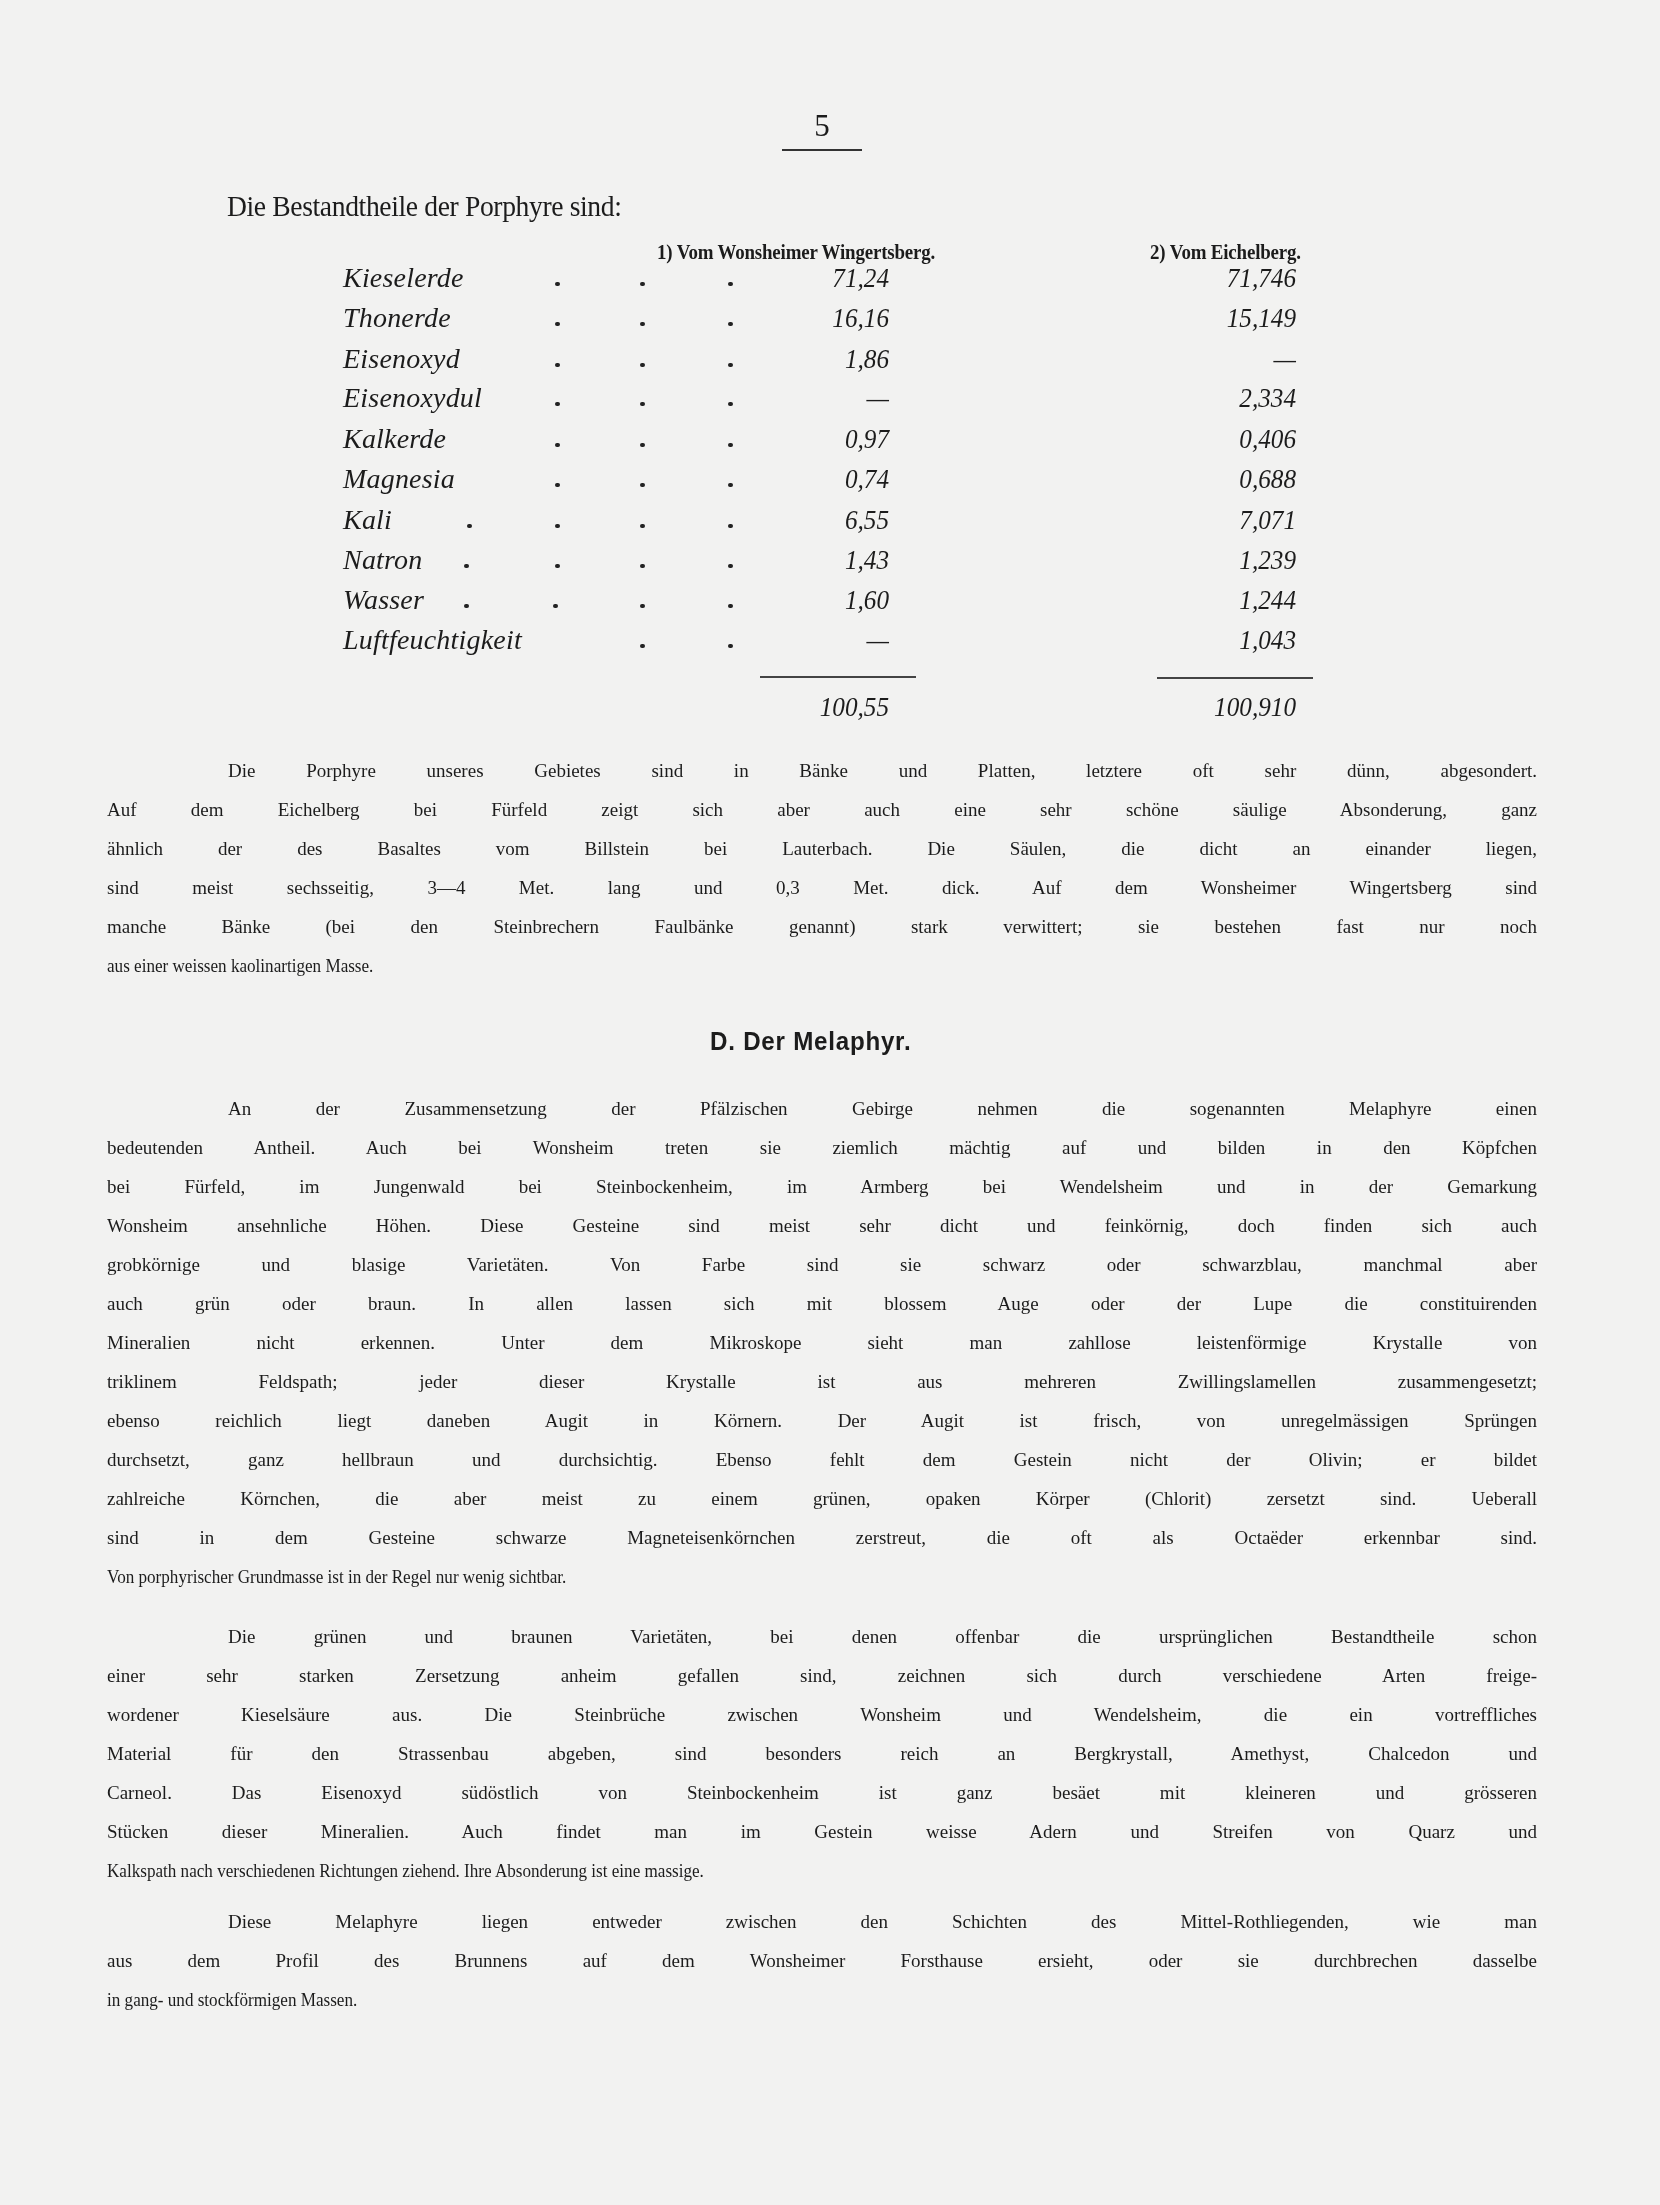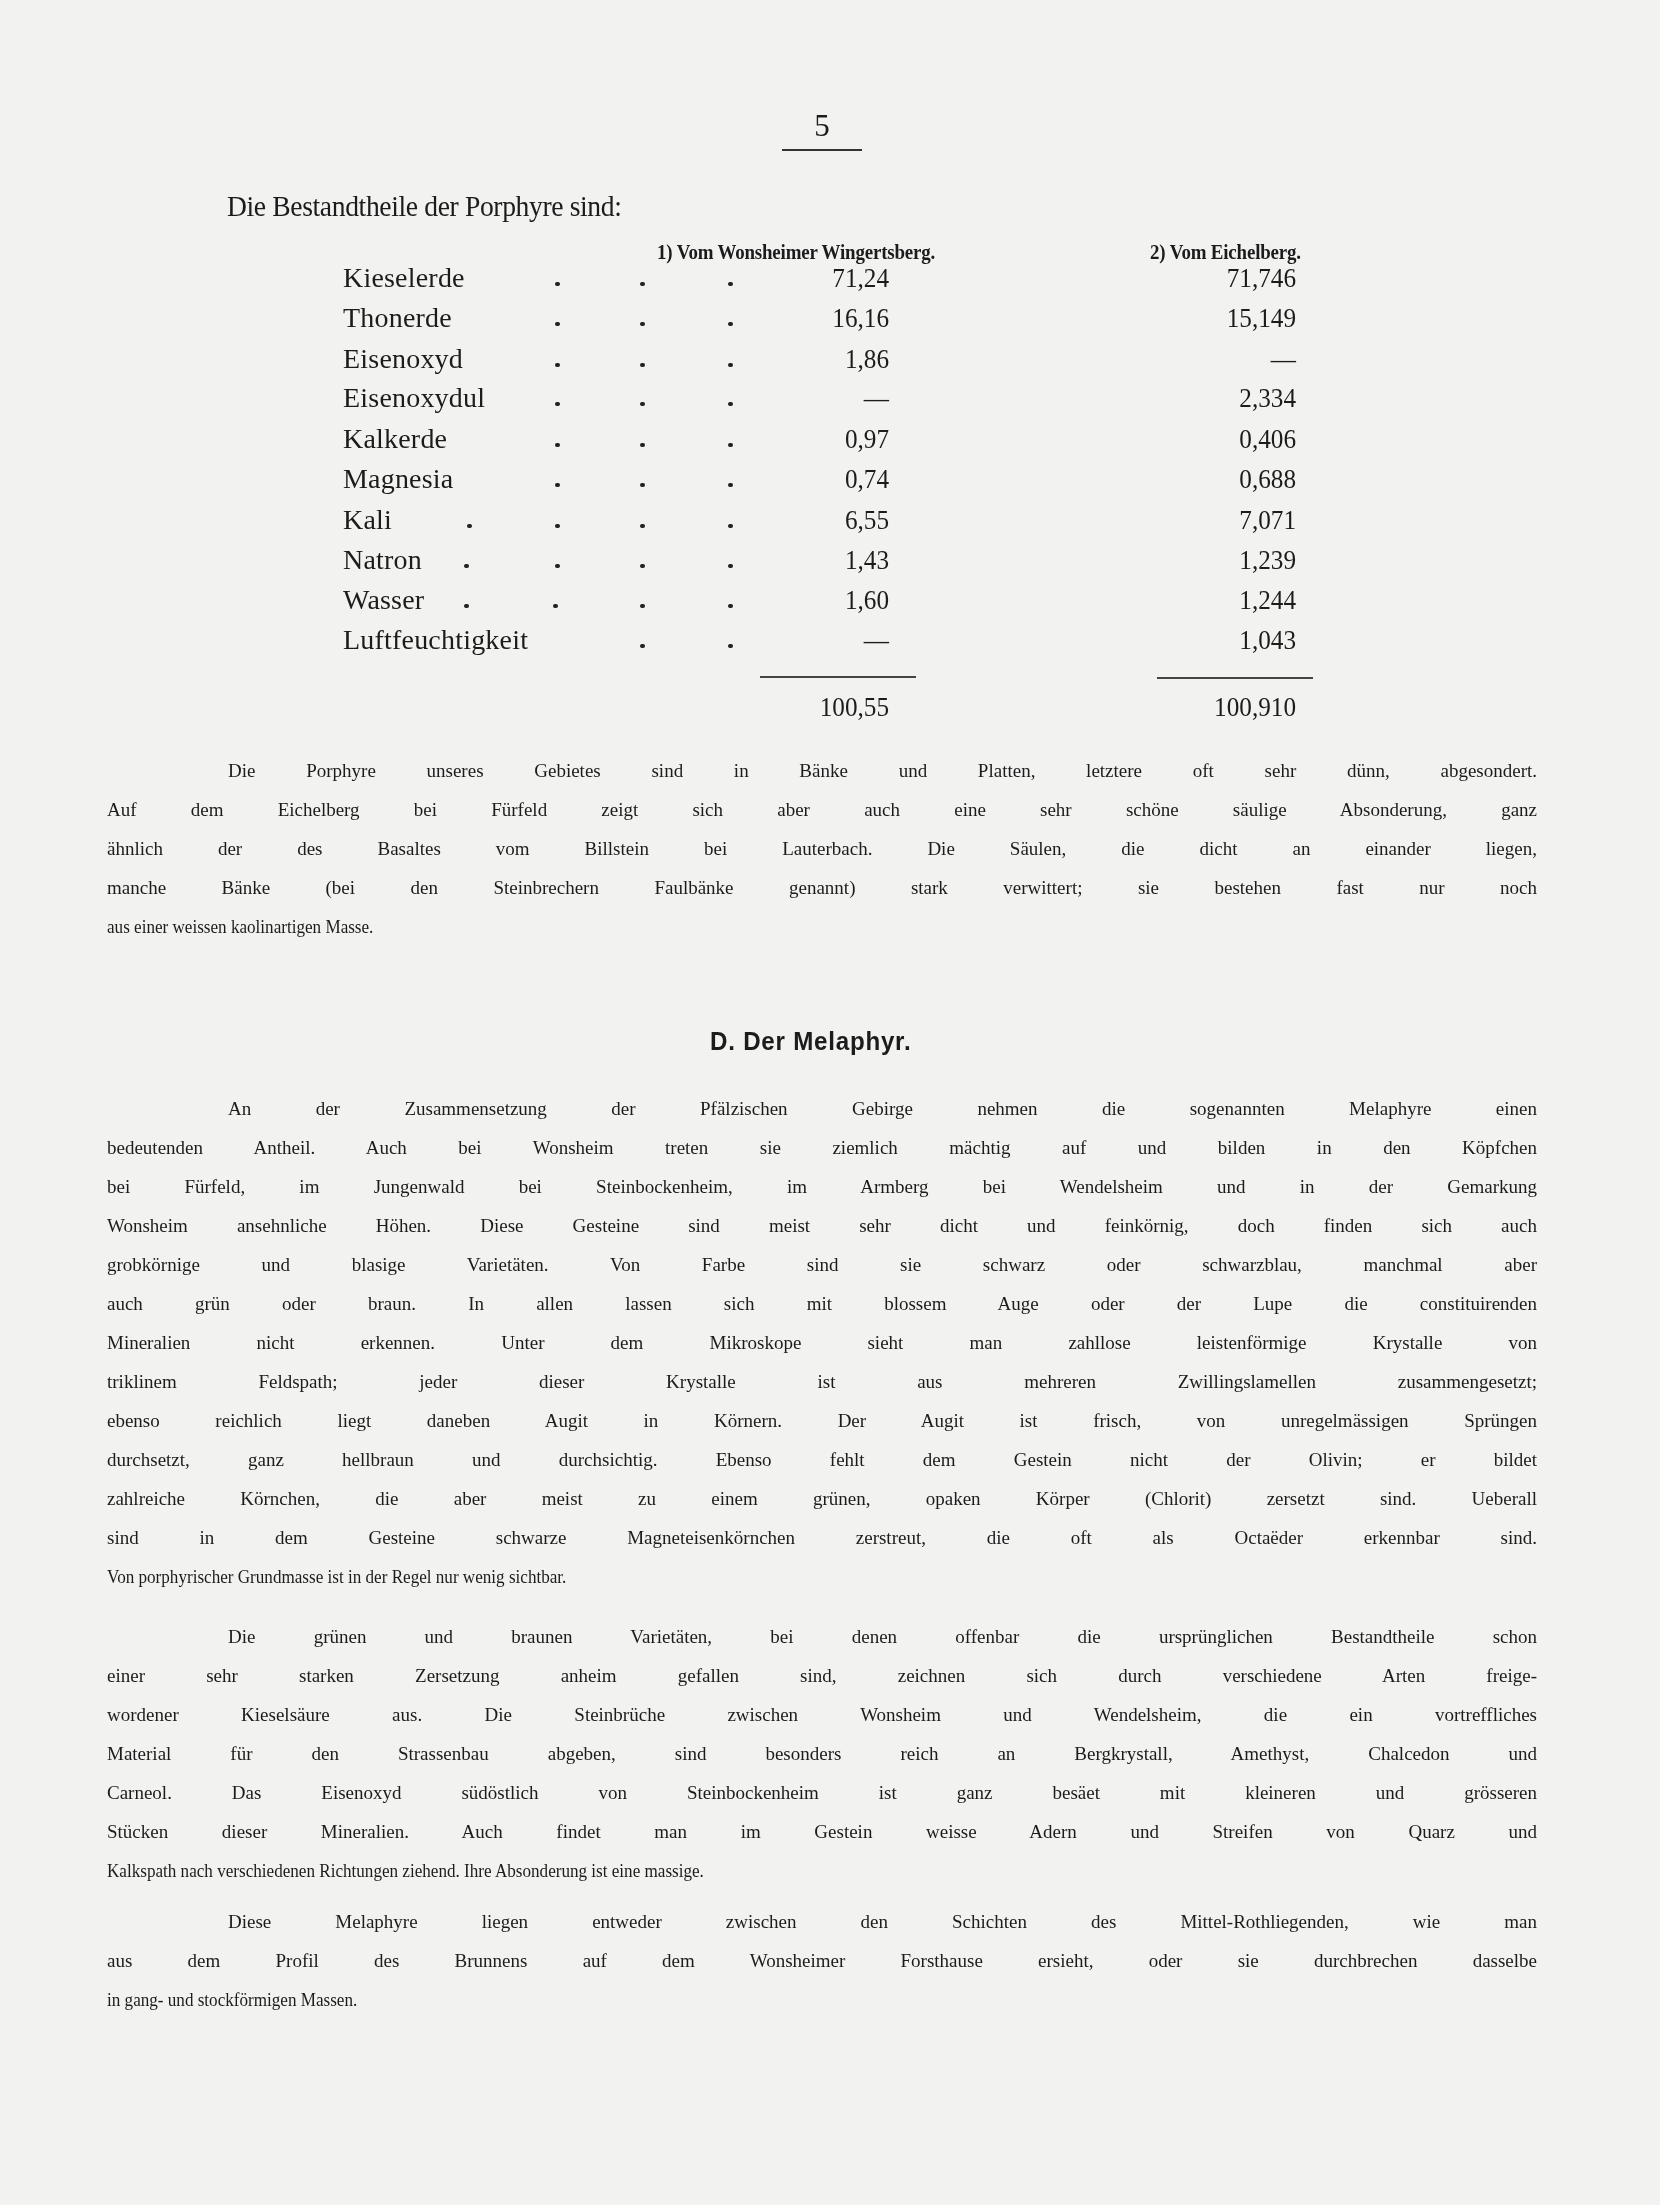--- a/index.html
+++ b/index.html
@@ -9,21 +9,21 @@
     font-family:"Liberation Serif", "DejaVu Serif", serif;
     color:#1c1c1c;
   }
   .abs { position:absolute; }
   .pagenum { left:782px; top:109px; width:80px; text-align:center; font-size:31px; line-height:34px; }
   .pagerule { left:782px; top:149px; width:80px; height:0; border-top:2px solid #333; }
   .intro { left:227px; top:186px; font-size:30px; line-height:39px; letter-spacing:-0.4px; transform:scaleX(0.92); transform-origin:left; white-space:nowrap; }
   .colhead { top:239px; font-size:22px; font-weight:bold; line-height:26.6px; white-space:nowrap; transform:scaleX(0.86); transform-origin:left; letter-spacing:-0.2px; }
   .colhead.c1 { left:657px; }
   .colhead.c2 { left:1150px; }
-  .trow { position:absolute; left:0; width:1660px; height:40px; font-size:28px; line-height:40px; }
+  .trow { position:absolute; left:0; width:1660px; height:40px; font-size:28px; line-height:40px;font-style:italic; }
   .trow .lbl { position:absolute; left:343px; white-space:nowrap; letter-spacing:0.2px; }
   .trow .dot { position:absolute; width:4.7px; height:4.7px; border-radius:50%; background:#222; top:23.5px; }
   .trow .v1 { position:absolute; right:calc(1660px - 889px); text-align:right; white-space:nowrap; transform:scaleX(0.9); transform-origin:right; }
   .trow .v2 { position:absolute; right:calc(1660px - 1296px); text-align:right; white-space:nowrap; transform:scaleX(0.9); transform-origin:right; }
   .sumline { height:0; border-top:2.3px solid #444; }
   .para { position:absolute; left:107px; width:1430px; font-size:19px; }
   .para .ln { display:block; height:39px; line-height:39px; white-space:nowrap; overflow:visible; text-align:justify; text-align-last:justify; }
   .para .ln.last { text-align-last:left; }
   .para .ln.ind { padding-left:121px; }
   .heading { left:710px; top:1026px; font-family:"Liberation Sans","DejaVu Sans",sans-serif; font-weight:bold; font-size:26px; line-height:31px; white-space:nowrap; transform:scaleX(0.93); transform-origin:left; letter-spacing:0.8px; }
@@ -129,20 +129,21 @@
   <div class="trow" style="top:687px">
     <span class="v1">100,55</span>
     <span class="v2">100,910</span>
   </div>
 </div>
 
 <div class="para" style="top:751px">
   <span class="ln ind"><span style="white-space: nowrap; word-spacing: 0px;">Die Porphyre unseres Gebietes sind in Bänke und Platten, letztere oft sehr dünn, abgesondert.</span></span>
   <span class="ln"><span style="white-space: nowrap; word-spacing: 0px;">Auf dem Eichelberg bei Fürfeld zeigt sich aber auch eine sehr schöne säulige Absonderung, ganz</span></span>
   <span class="ln"><span style="white-space: nowrap; word-spacing: 0px;">ähnlich der des Basaltes vom Billstein bei Lauterbach. Die Säulen, die dicht an einander liegen,</span></span>
+  <span class="ln"><span style="white-space: nowrap; word-spacing: 0px;">sind meist sechsseitig, 3—4 Met. lang und 0,3 Met. dick. Auf dem Wonsheimer Wingertsberg sind</span></span>
   <span class="ln"><span style="white-space: nowrap; word-spacing: 0px;">manche Bänke (bei den Steinbrechern Faulbänke genannt) stark verwittert; sie bestehen fast nur noch</span></span>
   <span class="ln last"><span style="white-space: nowrap; display: inline-block; transform: scaleX(0.9); transform-origin: left center;">aus einer weissen kaolinartigen Masse.</span></span>
 </div>
 
 <div class="abs heading">D. Der Melaphyr.</div>
 
 <div class="para" style="top:1089px">
   <span class="ln ind"><span style="white-space: nowrap; word-spacing: 0px;">An der Zusammensetzung der Pfälzischen Gebirge nehmen die sogenannten Melaphyre einen</span></span>
   <span class="ln"><span style="white-space: nowrap; word-spacing: 0px;">bedeutenden Antheil. Auch bei Wonsheim treten sie ziemlich mächtig auf und bilden in den Köpfchen</span></span>
   <span class="ln"><span style="white-space: nowrap; word-spacing: 0px;">bei Fürfeld, im Jungenwald bei Steinbockenheim, im Armberg bei Wendelsheim und in der Gemarkung</span></span>

